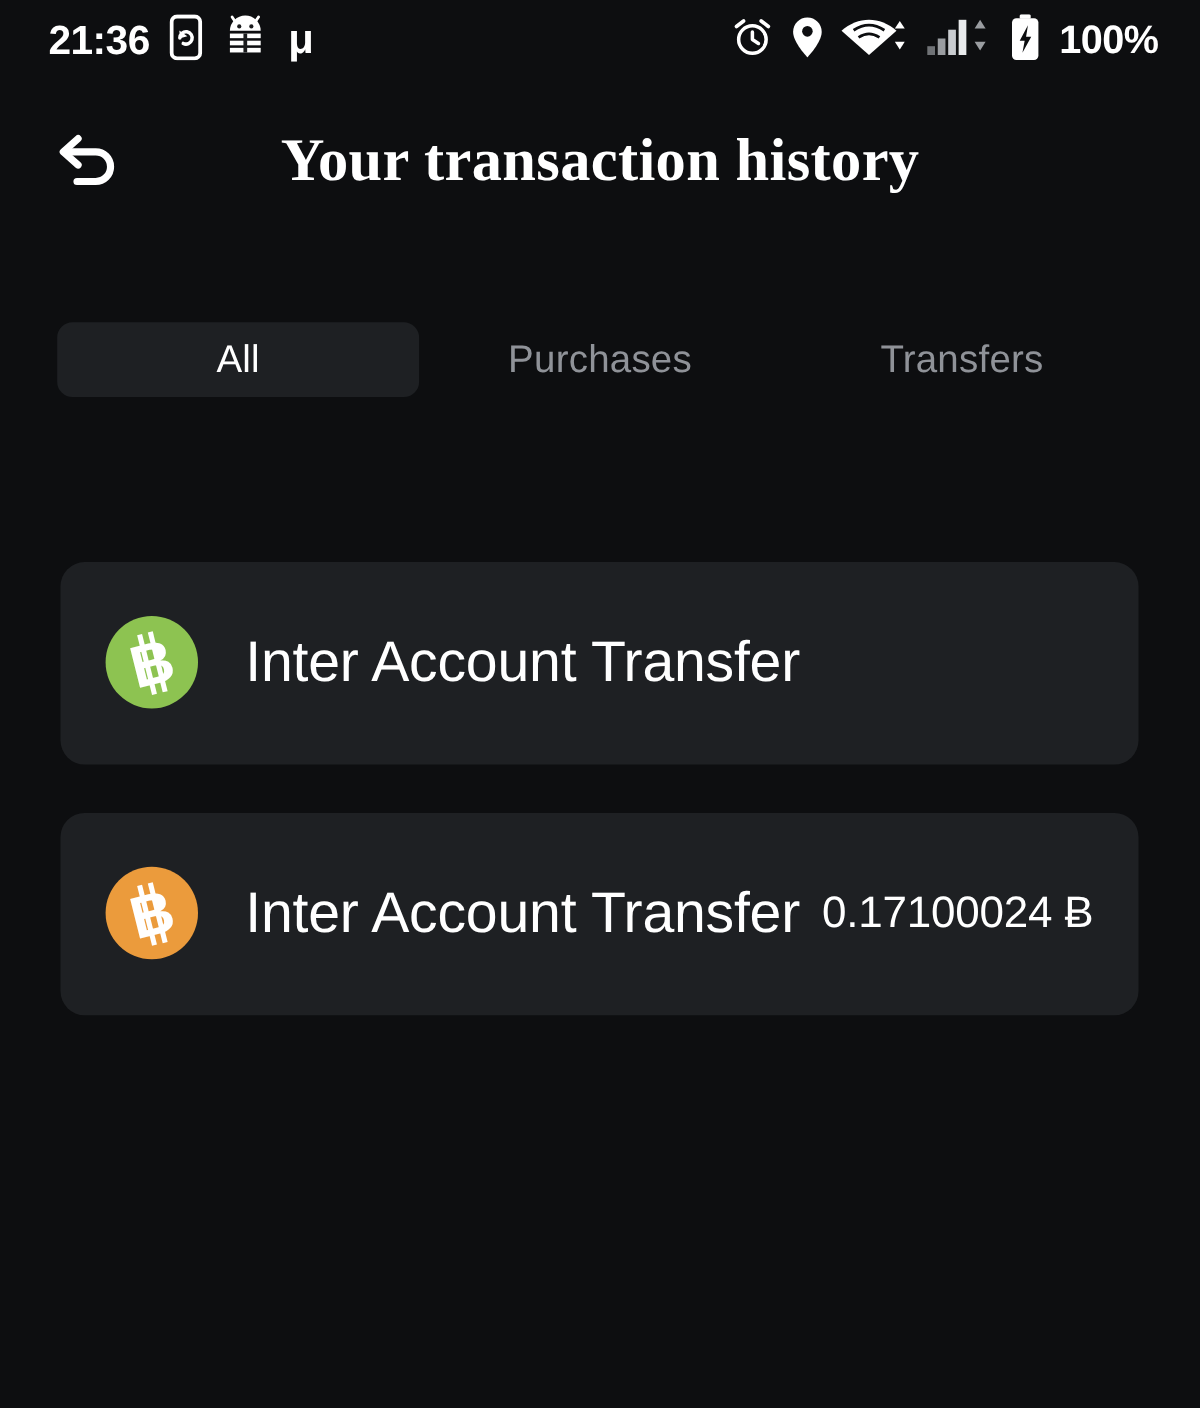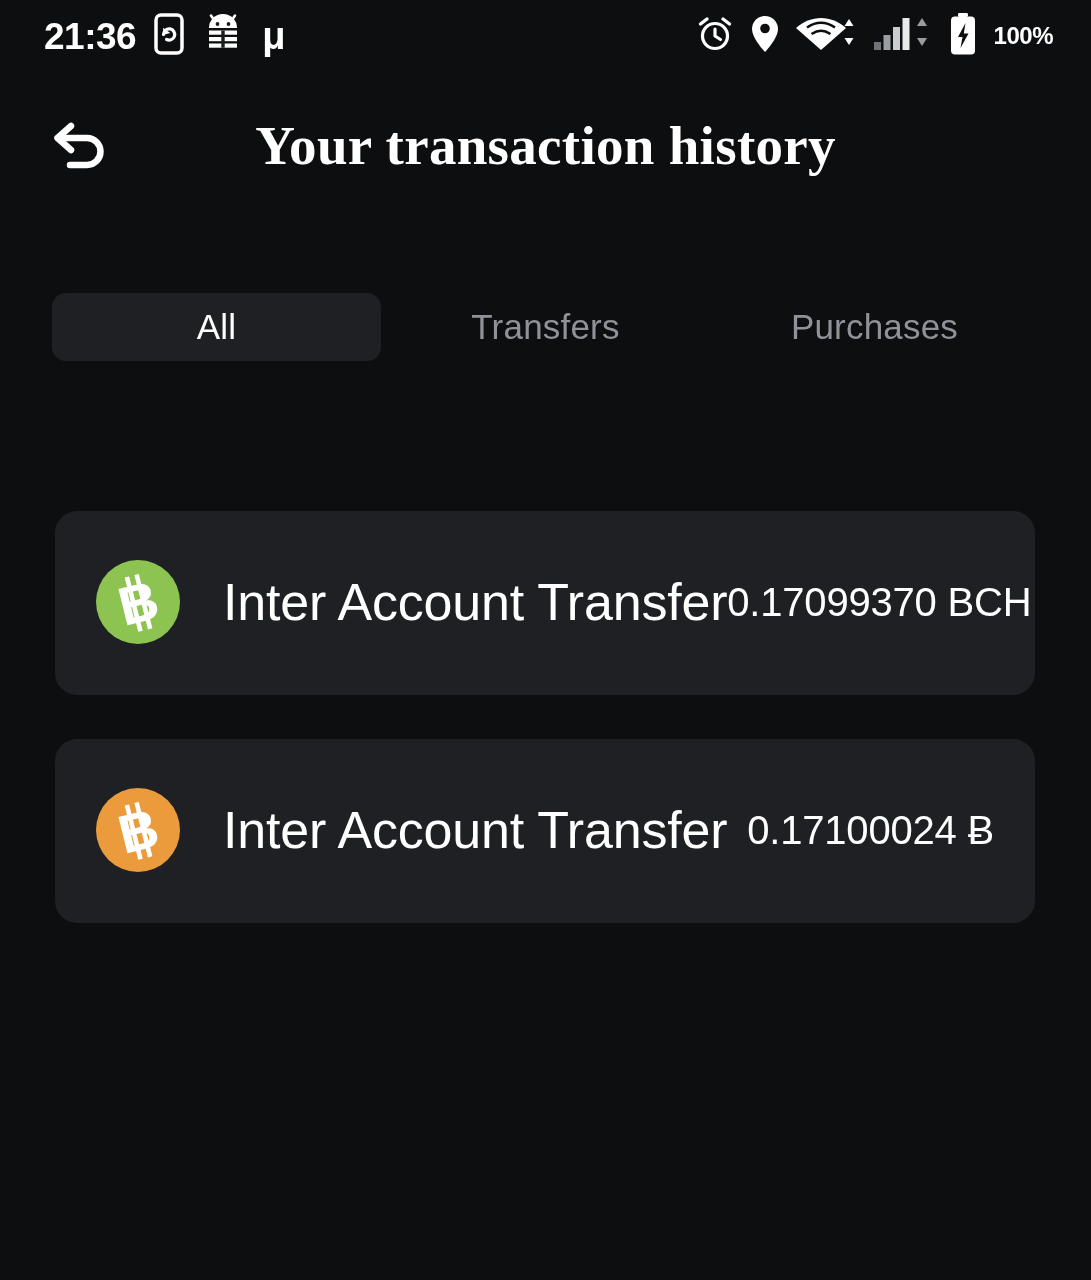--- a/index.html
+++ b/index.html
@@ -46,21 +46,21 @@
     letter-spacing: -0.5px;
     line-height: 1;
   }
   .status-right {
     display: flex;
     align-items: center;
     gap: 15px;
   }
   .battery-pct {
     color: #ffffff;
-    font-size: 24px;
+    font-size: 36px;
     font-weight: 700;
     letter-spacing: -0.5px;
     line-height: 1;
     margin-left: 2px;
     text-align: center;
   }
   .sicon { display: block; }
 
   
   .header {
@@ -276,43 +276,42 @@
       </span>
     </div>
     <div class="page-title">Your transaction history</div>
   </div>
 
   <div class="tabs">
     <div class="tab active">
       <span>All</span>
     </div>
     <div class="tab">
+      <span>Purchases</span>
+    </div>
+    <div class="tab">
       <span>Transfers</span>
-    </div>
-    <div class="tab">
-      <span>Purchases</span>
     </div>
   </div>
 
 
   <div class="tx-list">
 
     <div class="tx-card">
       <div class="tx-row">
         <div class="coin" style="background:#8dc351;">
           <svg width="84" height="84" viewBox="0 0 84 84">
             <g transform="rotate(-14 42 42)">
               <text x="42" y="62" text-anchor="middle" font-family="'Liberation Sans', sans-serif" font-size="54" font-weight="700" fill="#ffffff">B</text>
               <rect x="35" y="15" width="4.6" height="56" fill="#ffffff"></rect>
               <rect x="45" y="15" width="4.6" height="56" fill="#ffffff"></rect>
             </g>
           </svg>
         </div>
         <div class="tx-title">Inter Account Transfer</div>
-        <div class="tx-amount">0.17099370 BCH</div>
       </div>
     </div>
 
     <div class="tx-card">
       <div class="tx-row">
         <div class="coin" style="background:#eb9b3c;">
           <svg width="84" height="84" viewBox="0 0 84 84">
             <g transform="rotate(-14 42 42)">
               <text x="42" y="62" text-anchor="middle" font-family="'Liberation Sans', sans-serif" font-size="54" font-weight="700" fill="#ffffff">B</text>
               <rect x="35" y="15" width="4.6" height="56" fill="#ffffff"></rect>

